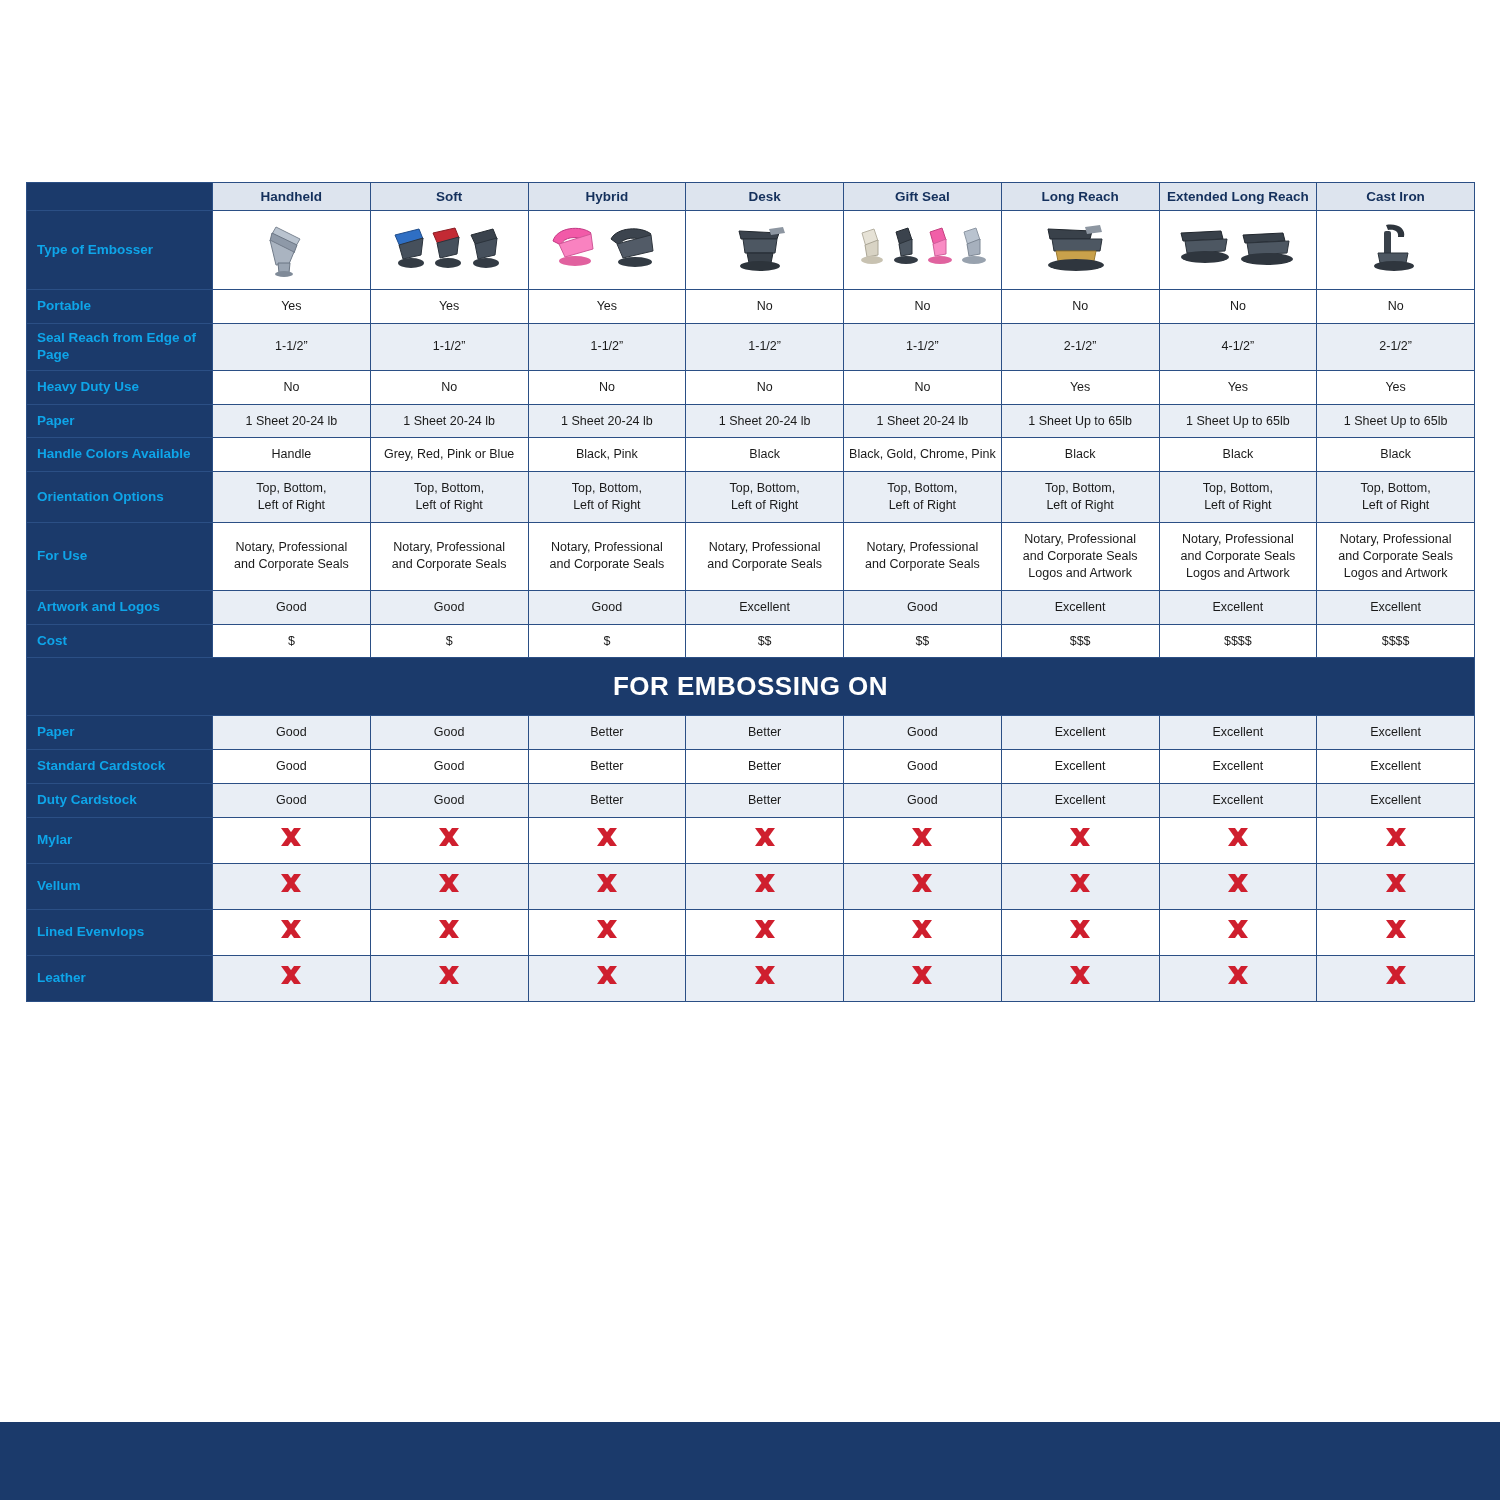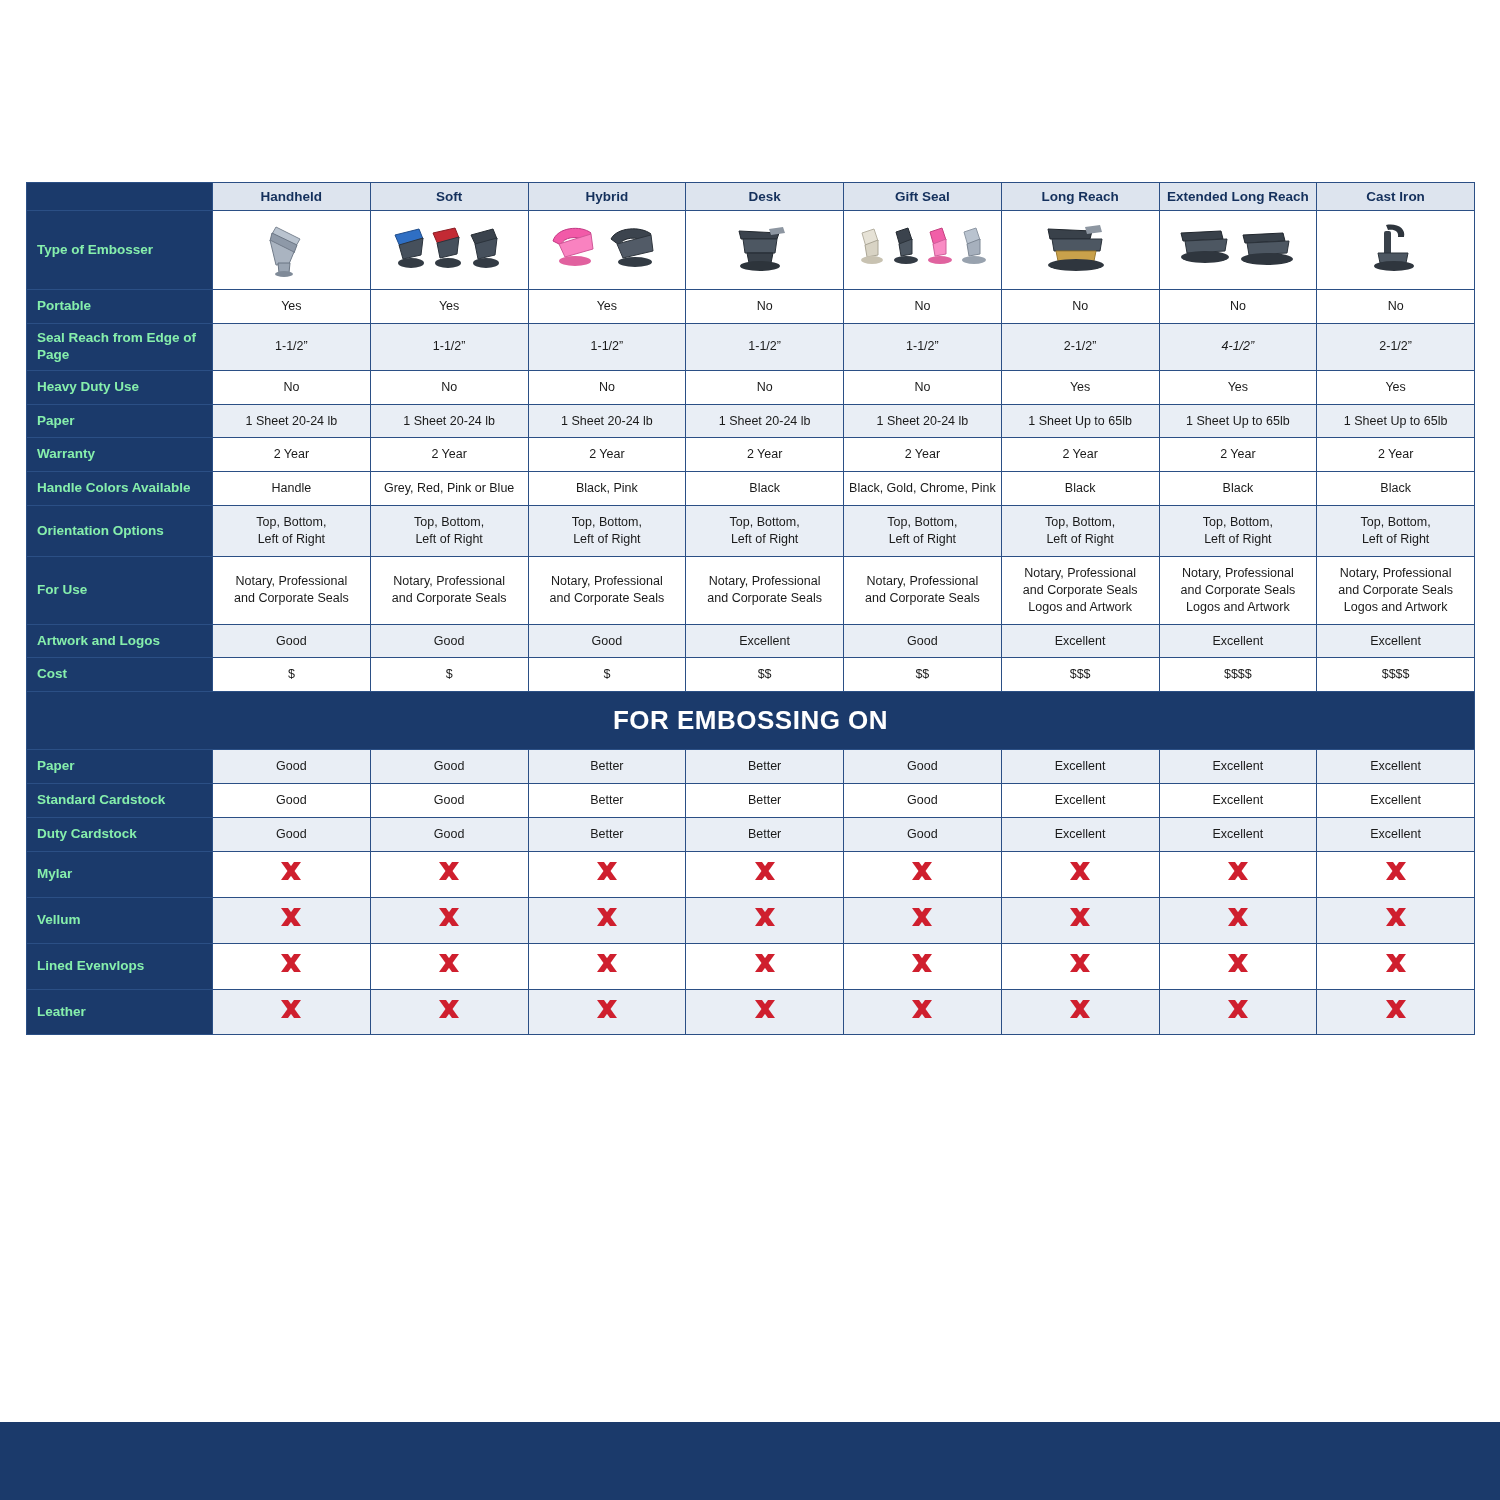--- a/index.html
+++ b/index.html
@@ -76,21 +76,21 @@
   table.cmp td, table.cmp th {
     border: 1px solid #2b4f85;
     box-sizing: border-box;
     vertical-align: middle;
   }
   col.label-col { width: 186px; }
   col.data-col { width: 157.75px; }
 
   .rowlabel {
     background: #1b3a6b;
-    color: #86efac;
+    color: #0ea5e9;
     font-size: 13.5px;
     font-weight: bold;
     padding: 6px 10px;
     text-align: left;
     line-height: 1.25;
   }
   .colhead {
     background: #dde4ee;
     color: #14305c;
     font-size: 13.5px;
@@ -323,21 +323,21 @@
             <td class="cell" style="white-space: pre-line;">No</td>
           </tr>
           <tr class="alt">
             <td class="rowlabel">Seal Reach from Edge of Page</td>
             <td class="cell" style="white-space: pre-line;">1-1/2”</td>
             <td class="cell" style="white-space: pre-line;">1-1/2”</td>
             <td class="cell" style="white-space: pre-line;">1-1/2”</td>
             <td class="cell" style="white-space: pre-line;">1-1/2”</td>
             <td class="cell" style="white-space: pre-line;">1-1/2”</td>
             <td class="cell" style="white-space: pre-line;">2-1/2”</td>
-            <td class="cell" style="white-space: pre-line; font-style: italic;">4-1/2”</td>
+            <td class="cell" style="white-space: pre-line;">4-1/2”</td>
             <td class="cell" style="white-space: pre-line;">2-1/2”</td>
           </tr>
           <tr>
             <td class="rowlabel">Heavy Duty Use</td>
             <td class="cell" style="white-space: pre-line;">No</td>
             <td class="cell" style="white-space: pre-line;">No</td>
             <td class="cell" style="white-space: pre-line;">No</td>
             <td class="cell" style="white-space: pre-line;">No</td>
             <td class="cell" style="white-space: pre-line;">No</td>
             <td class="cell" style="white-space: pre-line;">Yes</td>
@@ -347,31 +347,20 @@
           <tr class="alt">
             <td class="rowlabel">Paper</td>
             <td class="cell" style="white-space: pre-line;">1 Sheet 20-24 lb</td>
             <td class="cell" style="white-space: pre-line;">1 Sheet 20-24 lb</td>
             <td class="cell" style="white-space: pre-line;">1 Sheet 20-24 lb</td>
             <td class="cell" style="white-space: pre-line;">1 Sheet 20-24 lb</td>
             <td class="cell" style="white-space: pre-line;">1 Sheet 20-24 lb</td>
             <td class="cell" style="white-space: pre-line;">1 Sheet Up to 65lb</td>
             <td class="cell" style="white-space: pre-line;">1 Sheet Up to 65lb</td>
             <td class="cell" style="white-space: pre-line;">1 Sheet Up to 65lb</td>
-          </tr>
-          <tr>
-            <td class="rowlabel">Warranty</td>
-            <td class="cell" style="white-space: pre-line;">2 Year</td>
-            <td class="cell" style="white-space: pre-line;">2 Year</td>
-            <td class="cell" style="white-space: pre-line;">2 Year</td>
-            <td class="cell" style="white-space: pre-line;">2 Year</td>
-            <td class="cell" style="white-space: pre-line;">2 Year</td>
-            <td class="cell" style="white-space: pre-line;">2 Year</td>
-            <td class="cell" style="white-space: pre-line;">2 Year</td>
-            <td class="cell" style="white-space: pre-line;">2 Year</td>
           </tr>
           <tr>
             <td class="rowlabel">Handle Colors Available</td>
             <td class="cell" style="white-space: pre-line;">Handle</td>
             <td class="cell" style="white-space: pre-line;">Grey, Red, Pink or Blue</td>
             <td class="cell" style="white-space: pre-line;">Black, Pink</td>
             <td class="cell" style="white-space: pre-line;">Black</td>
             <td class="cell" style="white-space: pre-line;">Black, Gold, Chrome, Pink</td>
             <td class="cell" style="white-space: pre-line;">Black</td>
             <td class="cell" style="white-space: pre-line;">Black</td>

